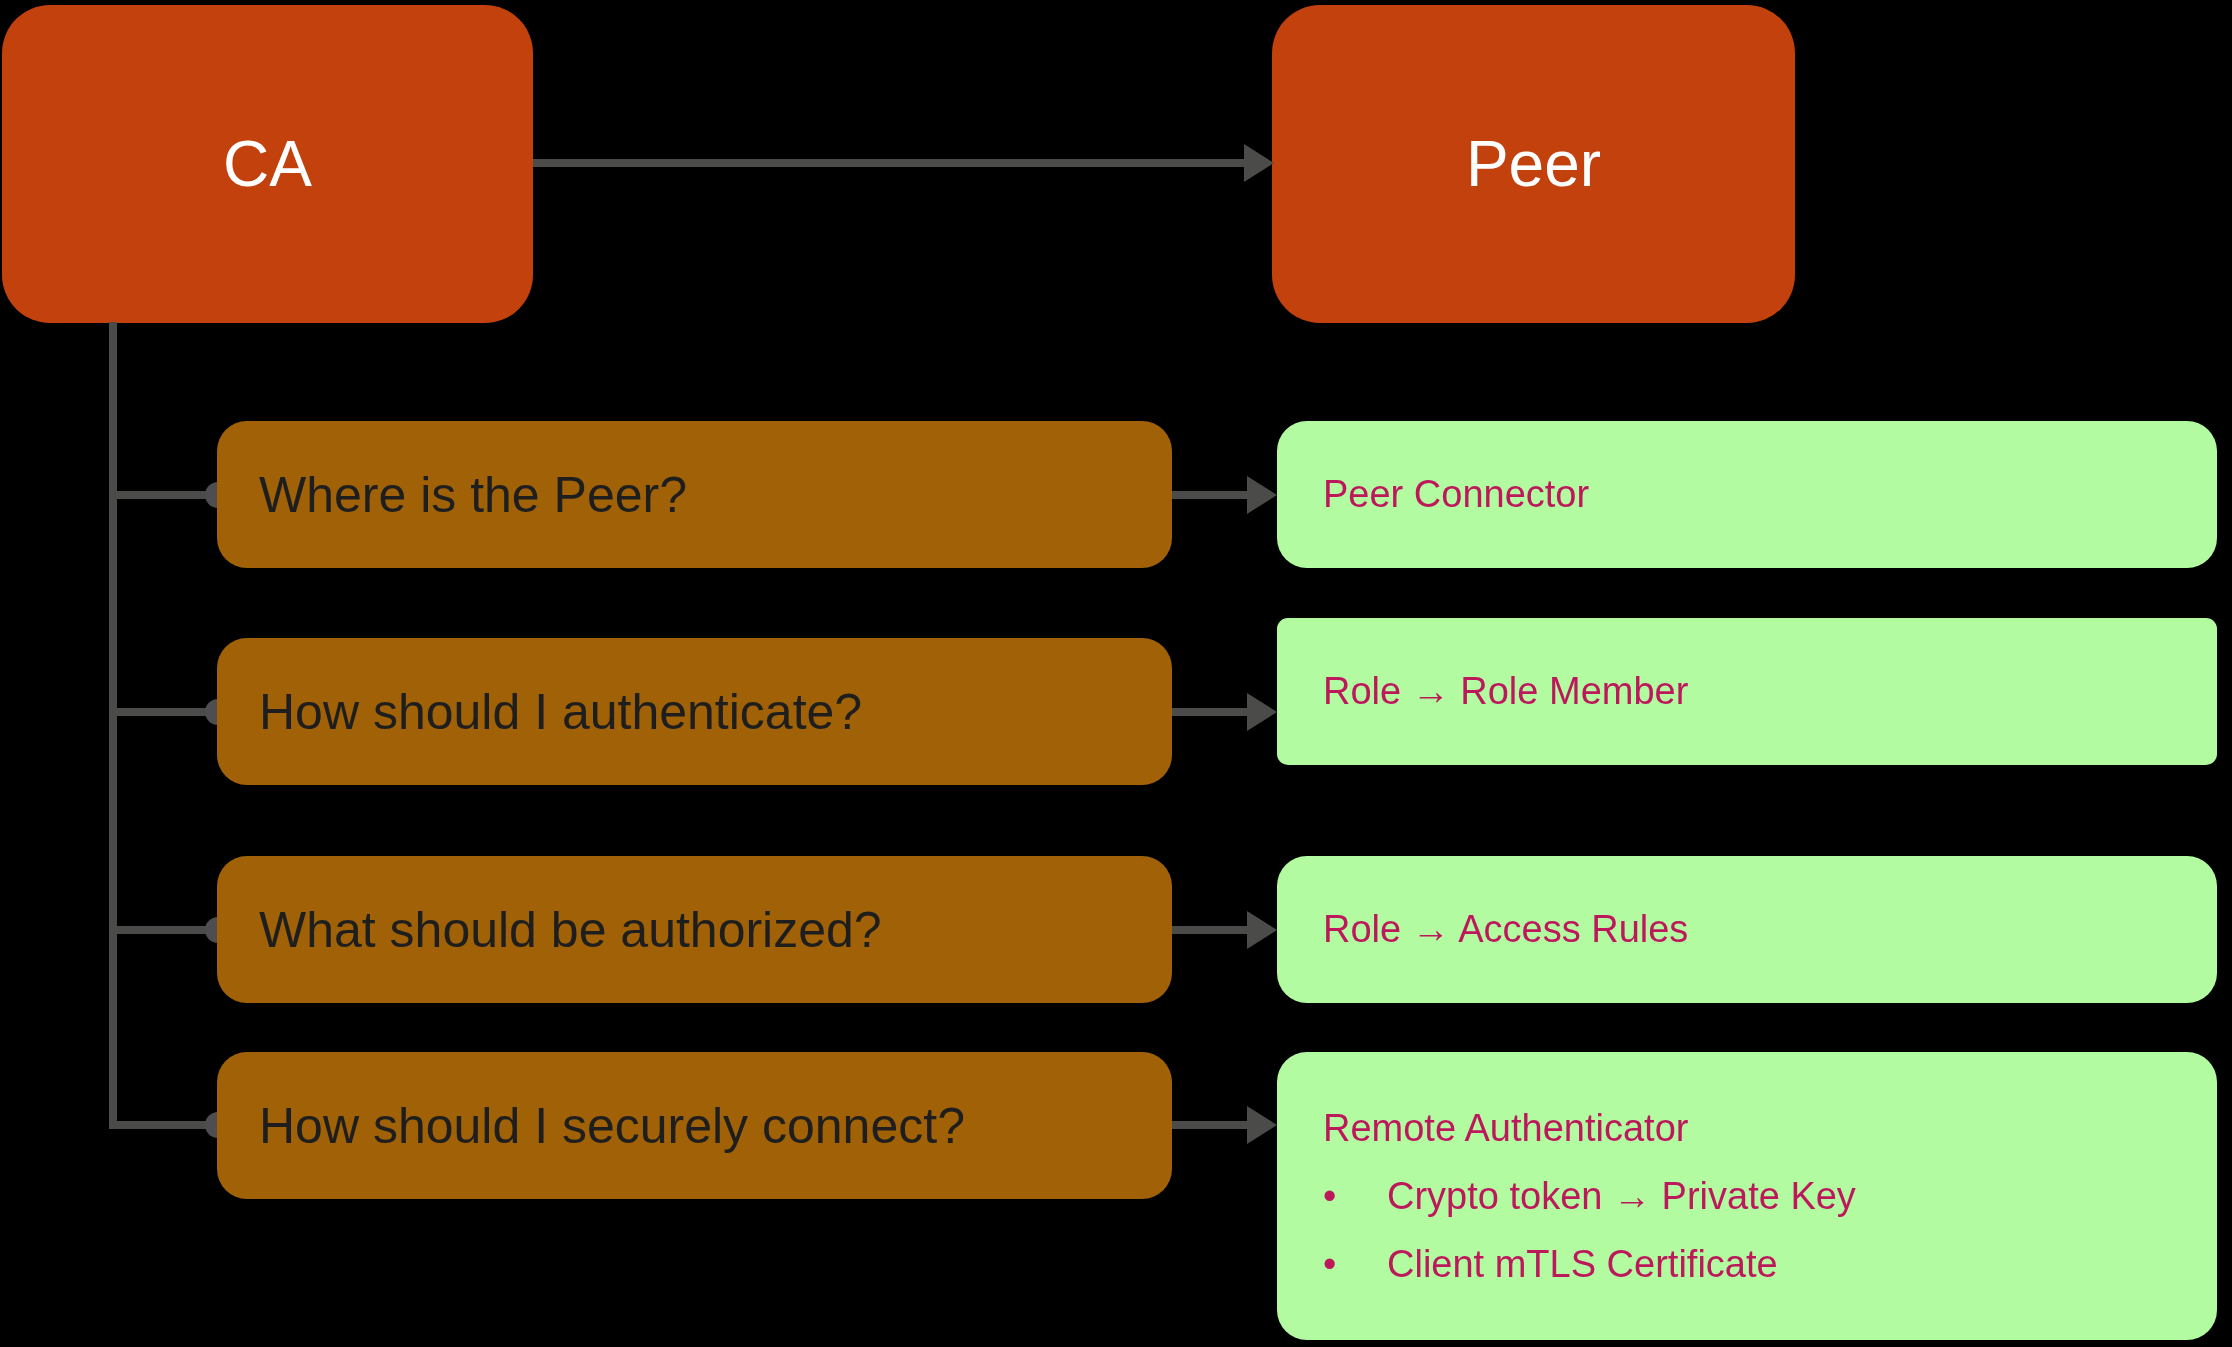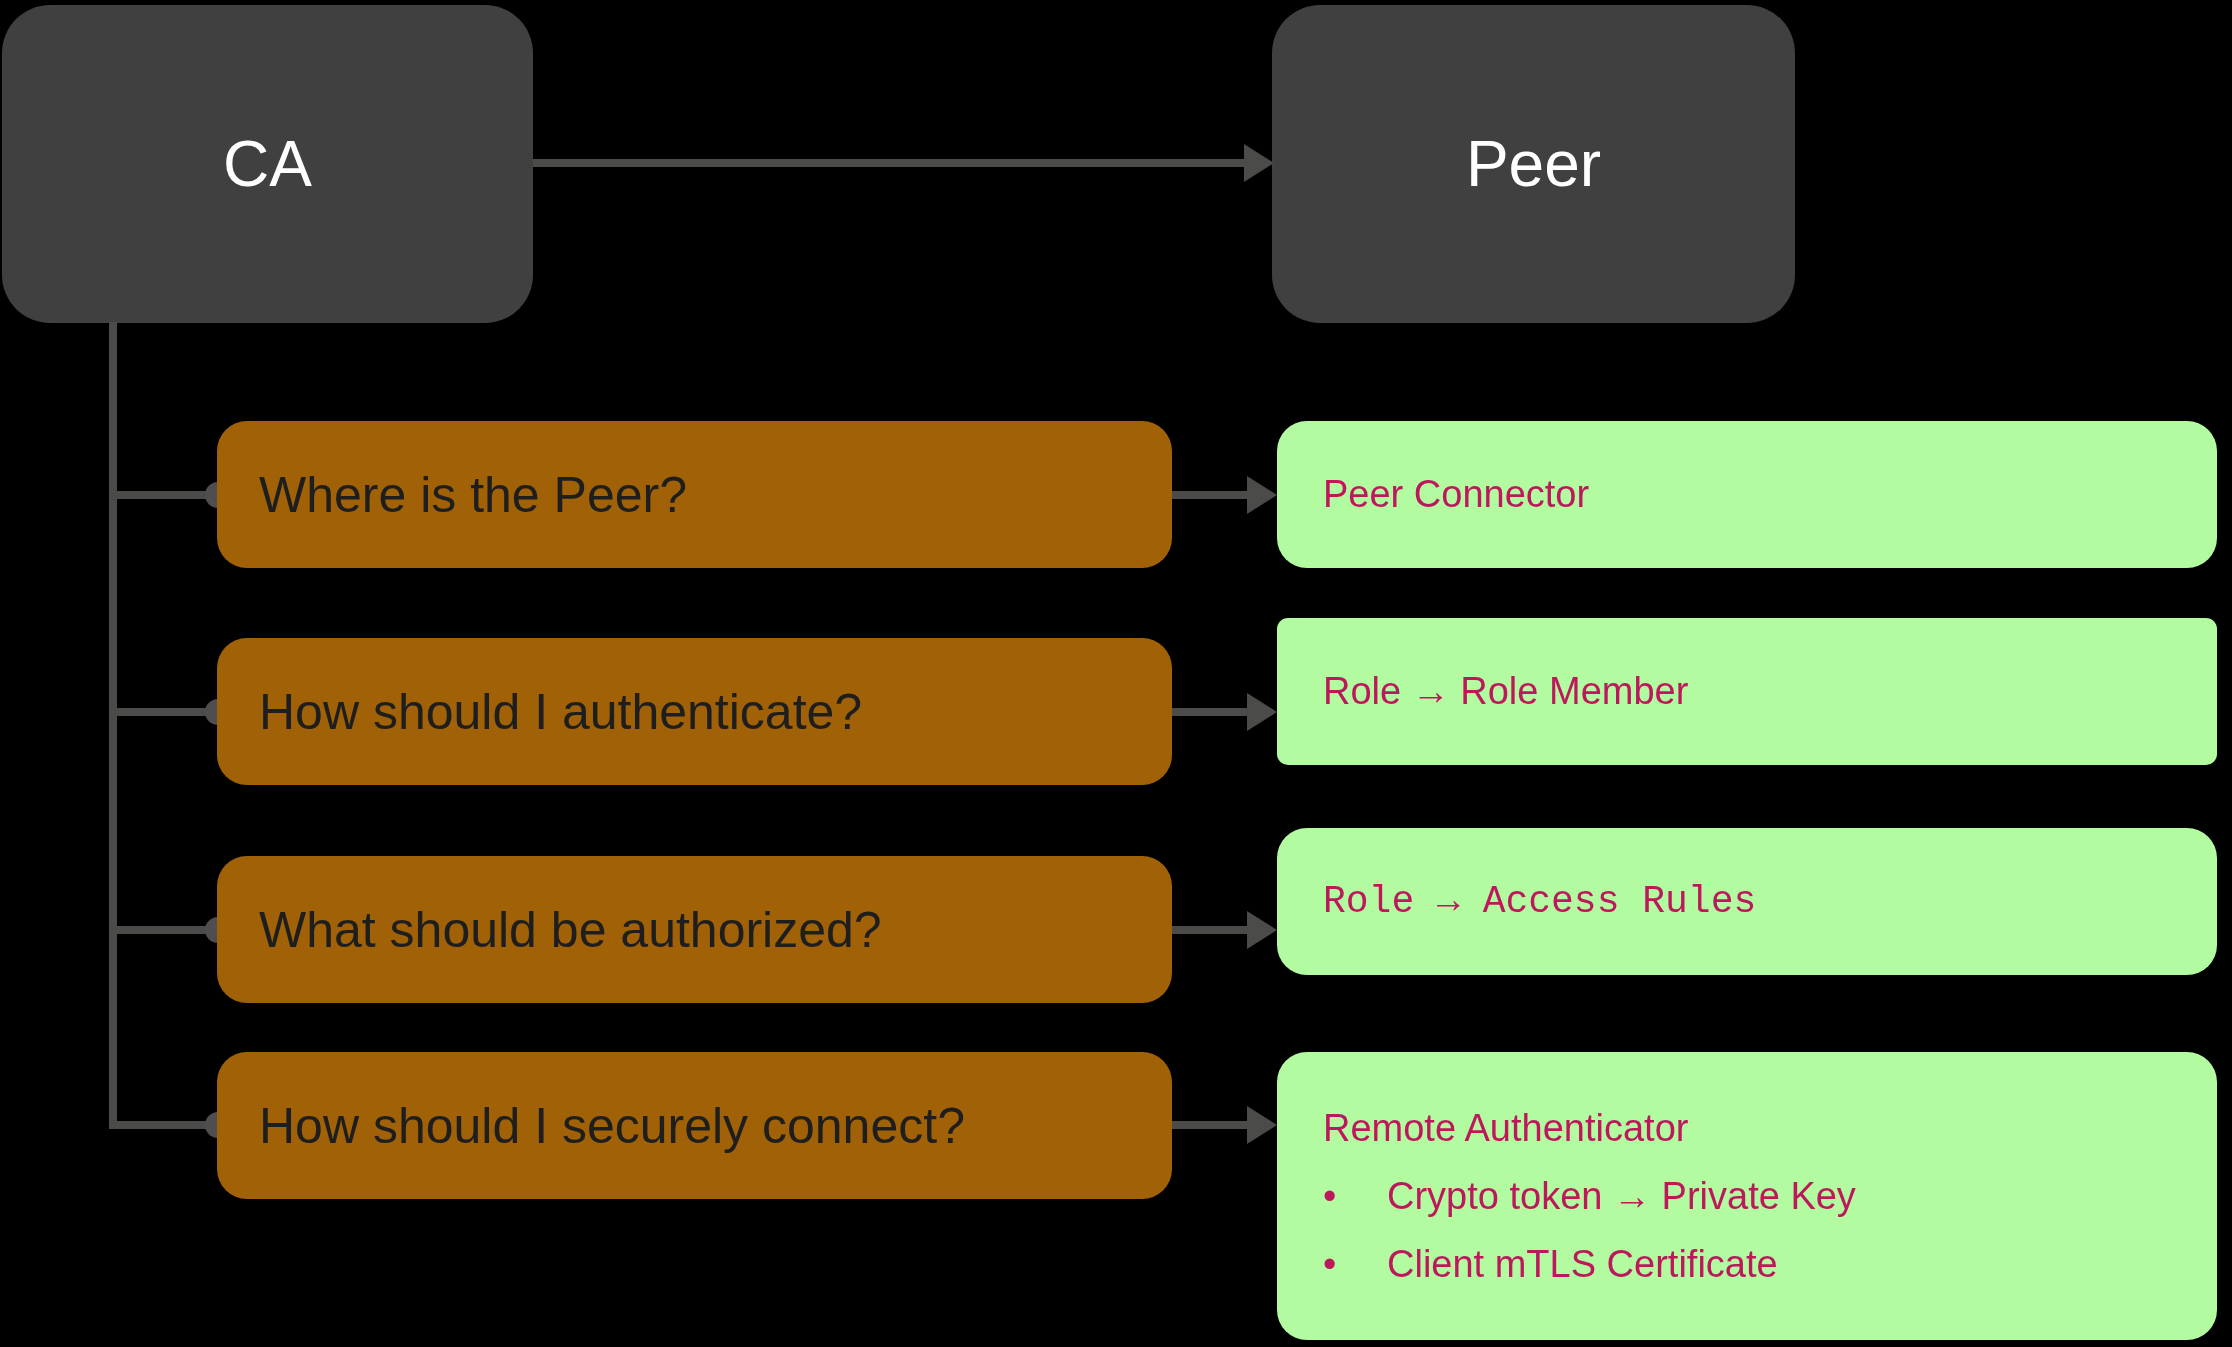--- a/index.html
+++ b/index.html
@@ -11,21 +11,21 @@
     position: relative;
     width: 2232px;
     height: 1347px;
     background: #000000;
     overflow: hidden;
     font-family: "Liberation Sans", "DejaVu Sans", sans-serif;
   }
   
   .node {
     position: absolute;
-    background: #404040;
+    background: #c2410c;
     border-radius: 48px;
     display: flex;
     align-items: center;
     justify-content: center;
     color: #FFFFFF;
     font-size: 64px;
     font-weight: 400;
   }
   .node.ca   { left: 2px;    top: 5px; width: 531px; height: 318px; }
   .node.peer { left: 1272px; top: 5px; width: 523px; height: 318px; }
@@ -119,21 +119,21 @@
     border-radius: 30px;
     display: flex;
     align-items: center;
     box-sizing: border-box;
     padding-left: 46px;
     color: #be185d;
     font-size: 38px;
   }
   .abox.r0 { top: 421px; }
   .abox.r1 { top: 618px; border-radius: 11px; }
-  .abox.r2 { top: 828px; font-family: Liberation Mono, monospace; }
+  .abox.r2 { top: 856px; }
   .abox.big {
     top: 1052px;
     height: 288px;
     display: block;
     padding: 42px 40px 0 46px;
     line-height: 68px;
   }
   .bullet-line {
     display: flex;
     align-items: baseline;

